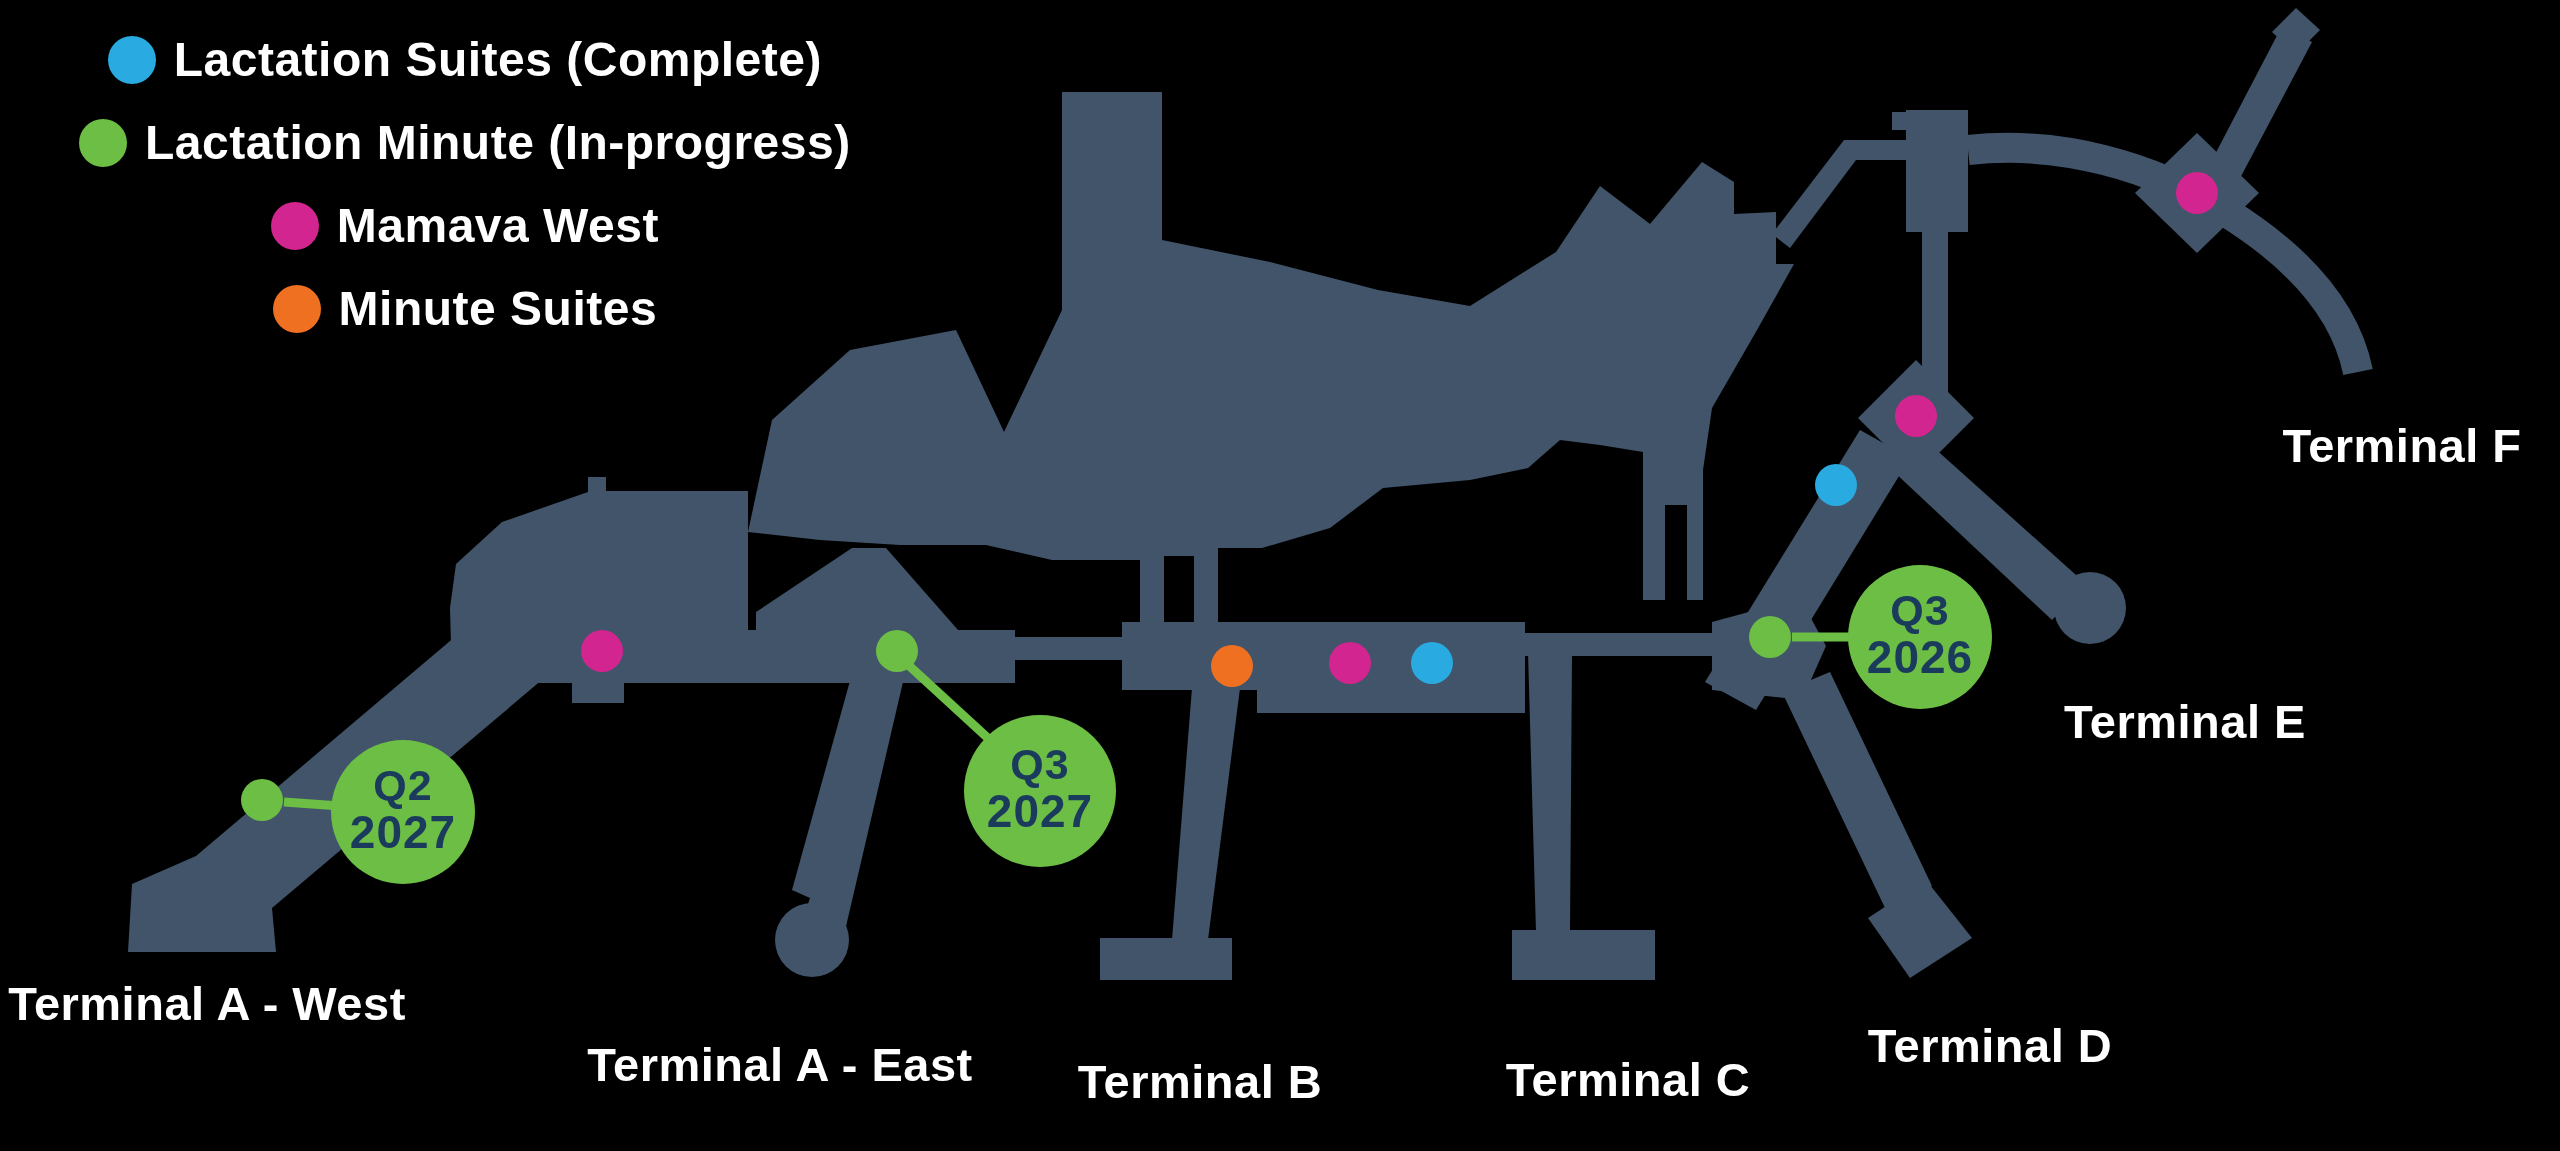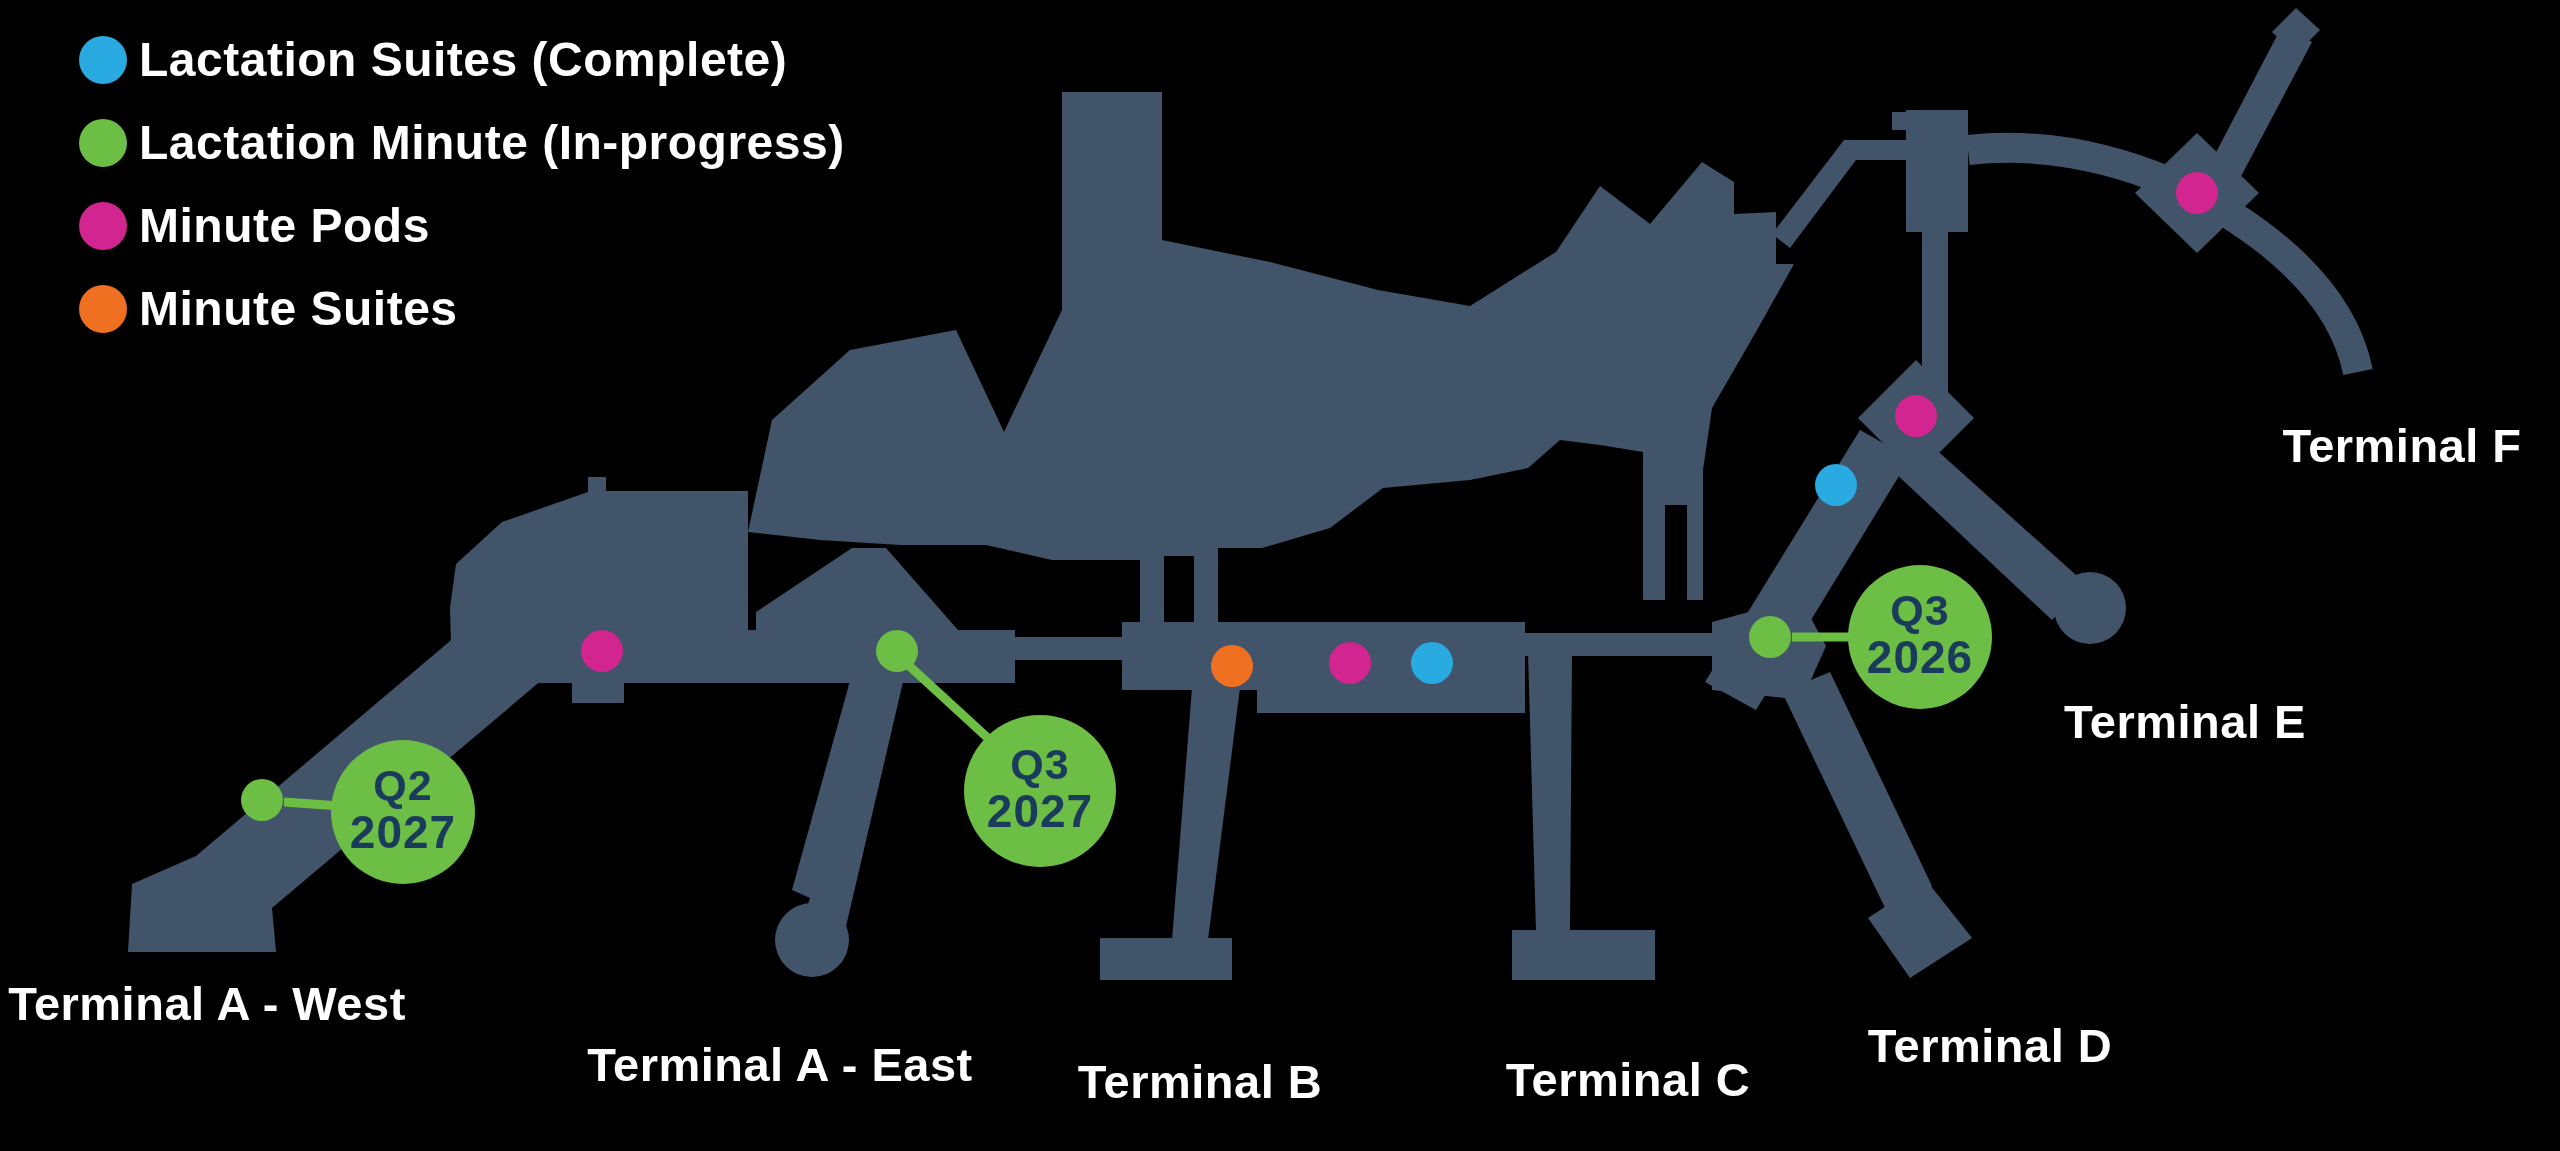--- a/index.html
+++ b/index.html
@@ -10,21 +10,21 @@
   .map-stroke{stroke:#41546A;fill:none;}
   .terminal-label{fill:#FFFFFF;font-family:"Liberation Sans",sans-serif;
                   font-weight:700;font-size:47px;text-anchor:middle;letter-spacing:0.5px;}
   .callout-circle{}
   .callout-text{font-family:"Liberation Sans",sans-serif;font-weight:700;
                 text-anchor:middle;letter-spacing:1px;}
   .callout-q{font-size:43px;}
   .callout-year{font-size:46px;}
   .callout-line{stroke-width:9;fill:none;}
   #legend{position:absolute;left:79px;top:36px;display:flex;flex-direction:column;gap:35px;}
-  .legend-row{display:flex;align-items:center;gap:12px;height:48px;}
+  .legend-row{display:flex;align-items:center;gap:18px;height:48px;justify-content:center;}
   .legend-dot{width:48px;height:48px;border-radius:50%;flex:0 0 auto;}
   .legend-label{color:#fff;font-size:48px;font-weight:700;letter-spacing:0.5px;
                 line-height:48px;white-space:nowrap;}
 </style>
 </head>
 <body>
 
 <div class="stage">
 
   <svg viewBox="0 0 2560 1151" width="2560" height="1151">
@@ -139,21 +139,21 @@
       <div class="legend-row">
         <span class="legend-dot" style="background: rgb(41, 171, 226);"></span>
         <span class="legend-label">Lactation Suites (Complete)</span>
       </div>
       <div class="legend-row">
         <span class="legend-dot" style="background: rgb(108, 190, 69);"></span>
         <span class="legend-label">Lactation Minute (In-progress)</span>
       </div>
       <div class="legend-row">
         <span class="legend-dot" style="background: rgb(210, 37, 143);"></span>
-        <span class="legend-label">Minute Pods</span>
+        <span class="legend-label">Mamava West</span>
       </div>
       <div class="legend-row">
         <span class="legend-dot" style="background: rgb(240, 112, 34);"></span>
         <span class="legend-label">Minute Suites</span>
       </div>
     </div>
 
 </div>
 
 </body></html>

